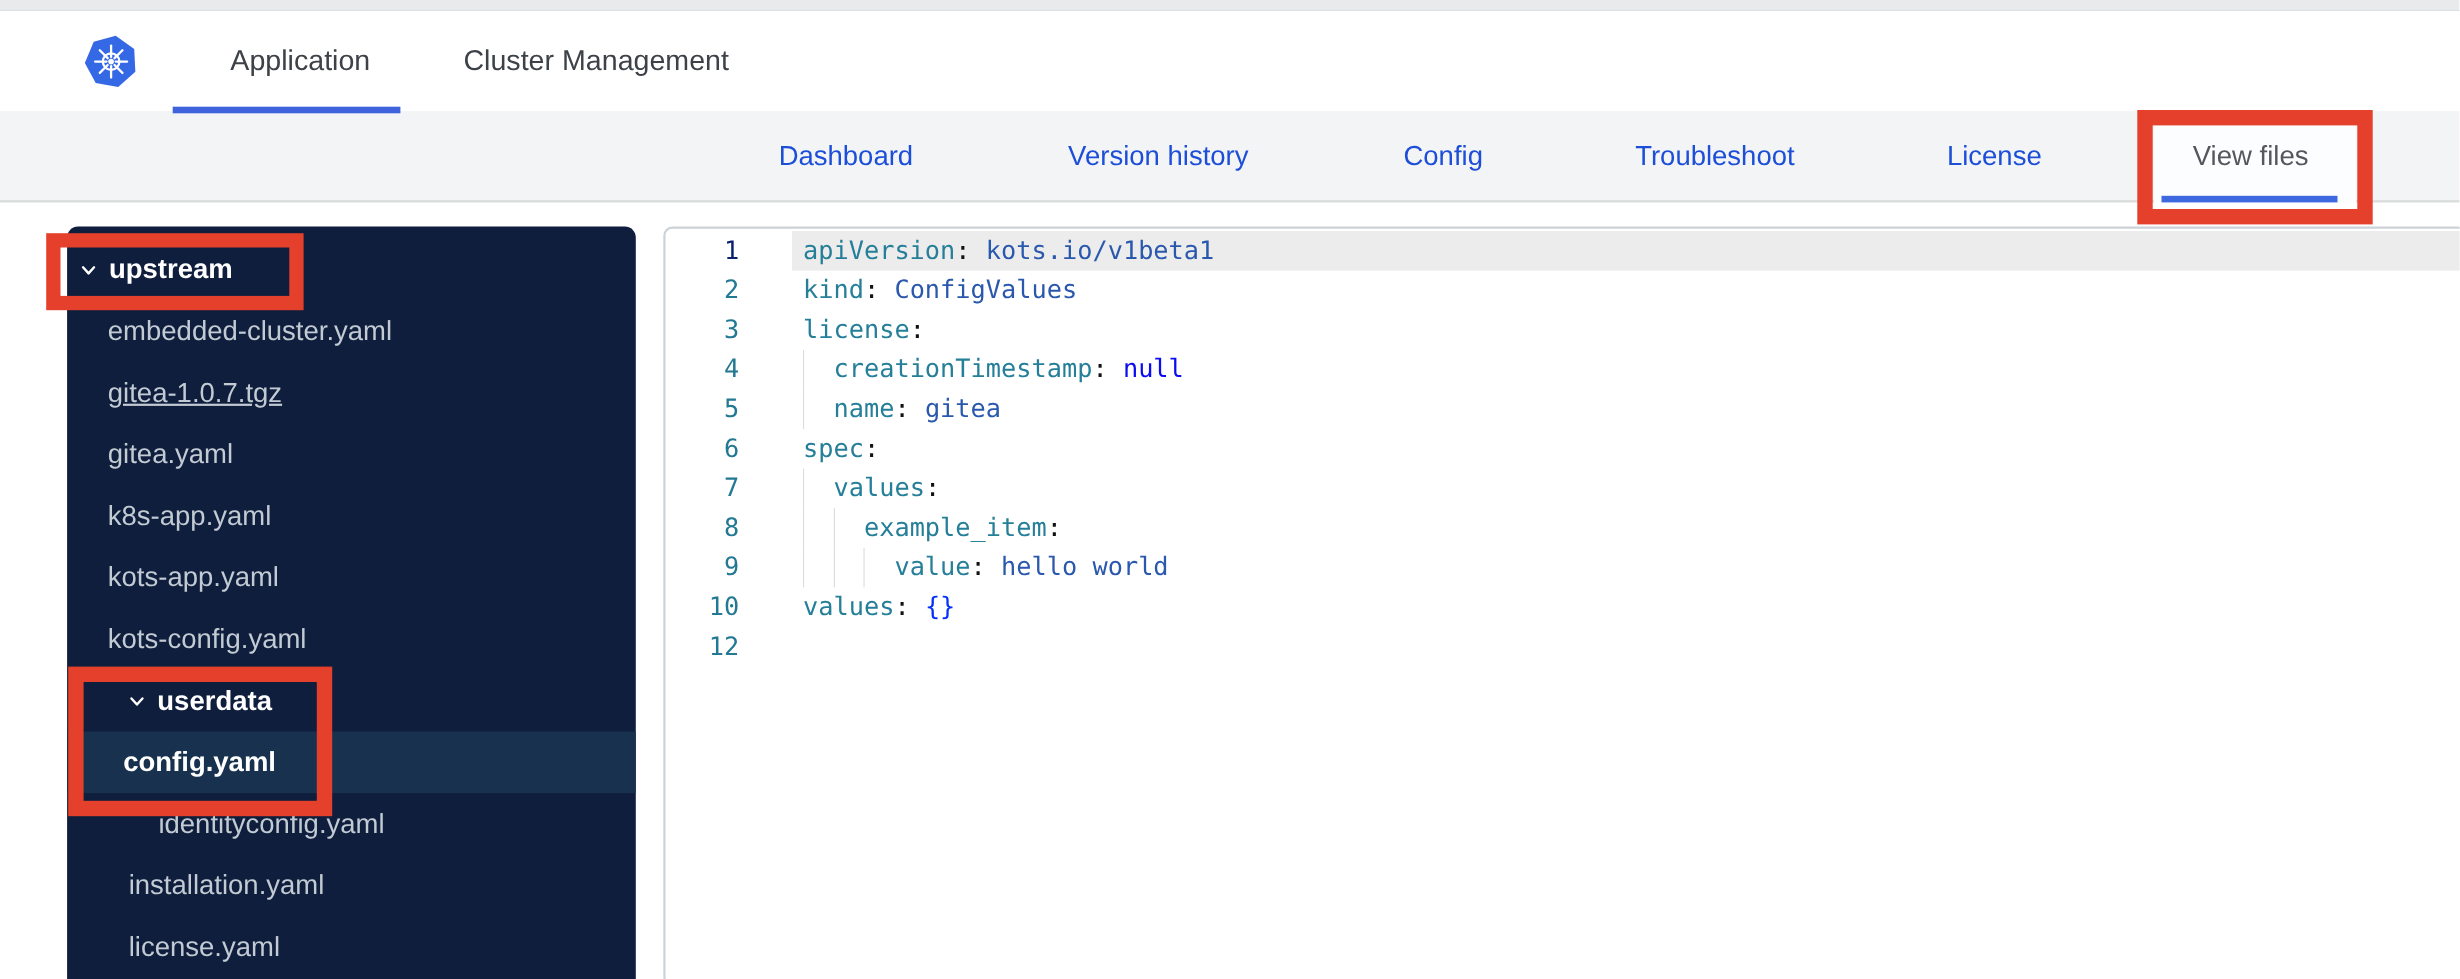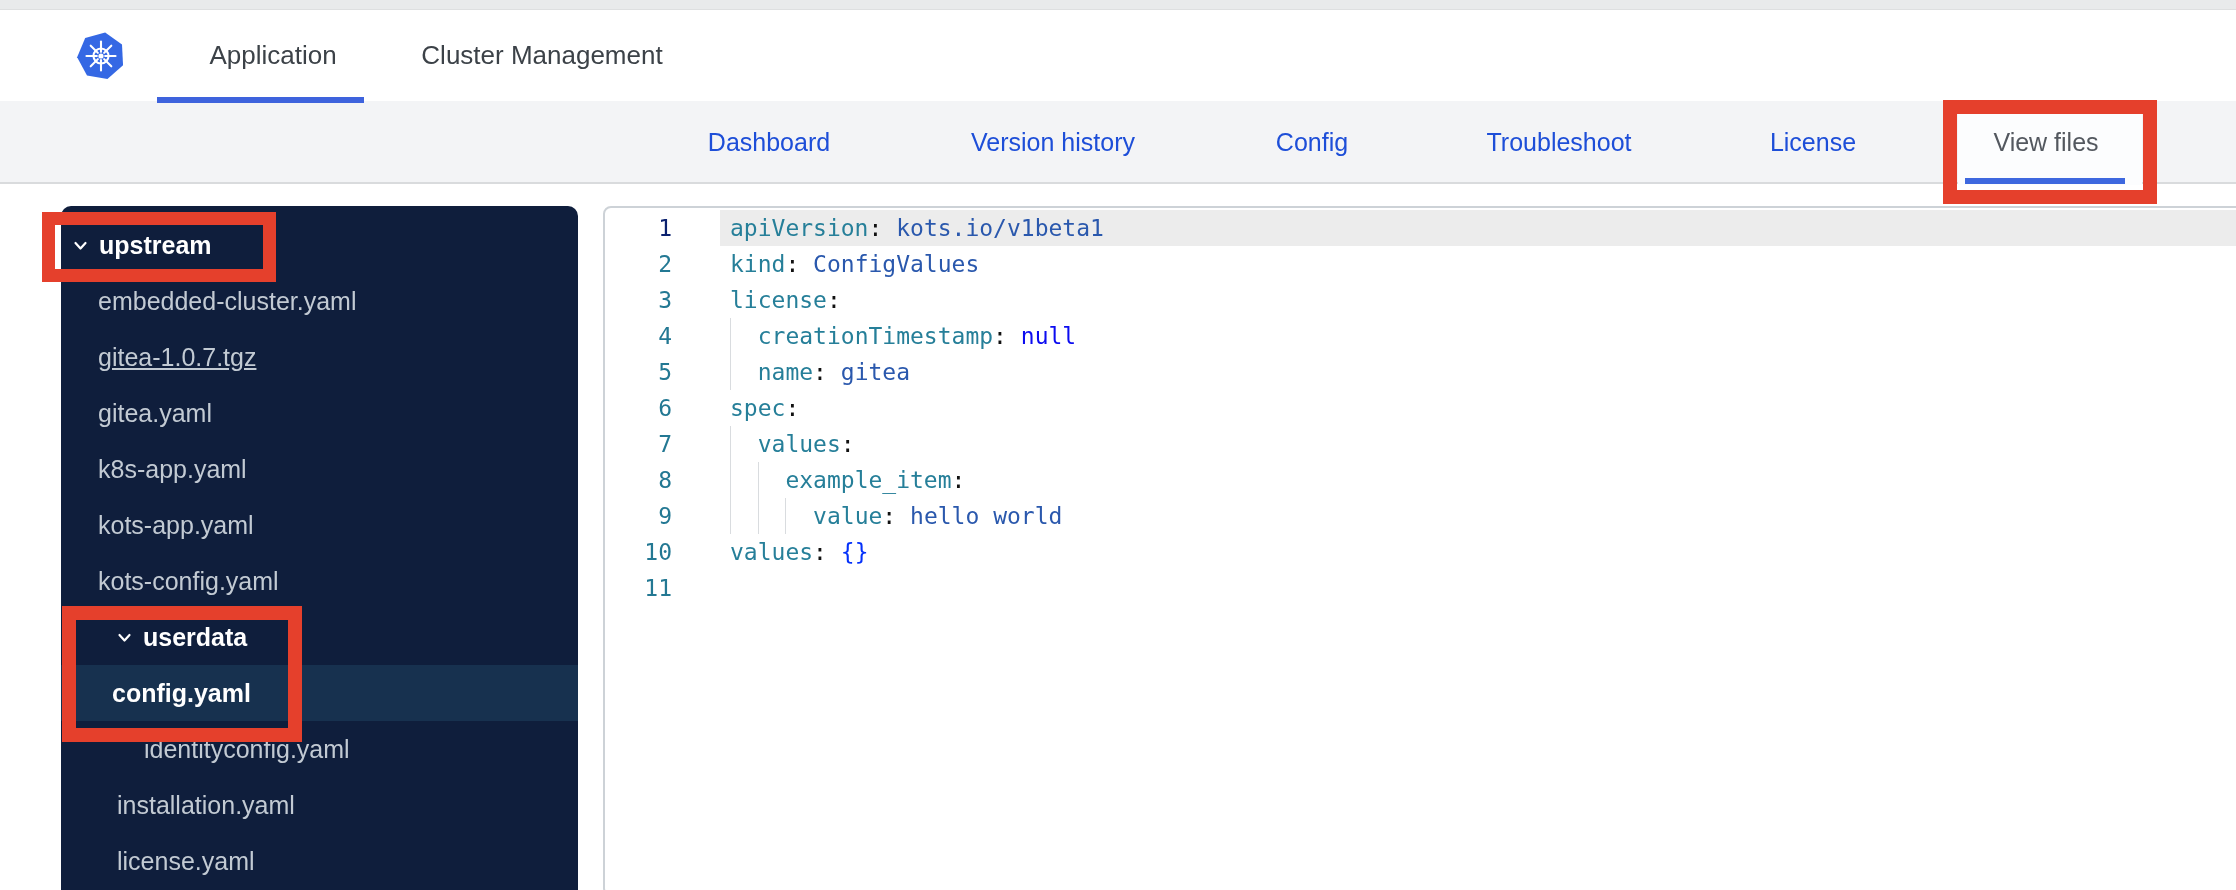--- a/index.html
+++ b/index.html
@@ -186,21 +186,21 @@
       </div>
       <div class="line">
         <span class="ln">9</span>
         <span class="codetxt"><span class="guide" style="left: calc(0ch + 10px);"></span><span class="guide" style="left: calc(2ch + 10px);"></span><span class="guide" style="left: calc(4ch + 10px);"></span><span>      </span><span class="tok-key">value</span><span class="tok-punc">:</span><span class="tok-str"> hello world</span></span>
       </div>
       <div class="line">
         <span class="ln">10</span>
         <span class="codetxt"><span class="tok-key">values</span><span class="tok-punc">:</span><span class="tok-brace"> {}</span></span>
       </div>
       <div class="line">
-        <span class="ln">11</span>
+        <span class="ln">12</span>
         <span class="codetxt"></span>
       </div>
     </div>
 </div>
 
 <div class="anno upstream"></div>
 <div class="anno userdata-config"></div>
 <div class="anno view-files"></div>
 
 </body></html>

